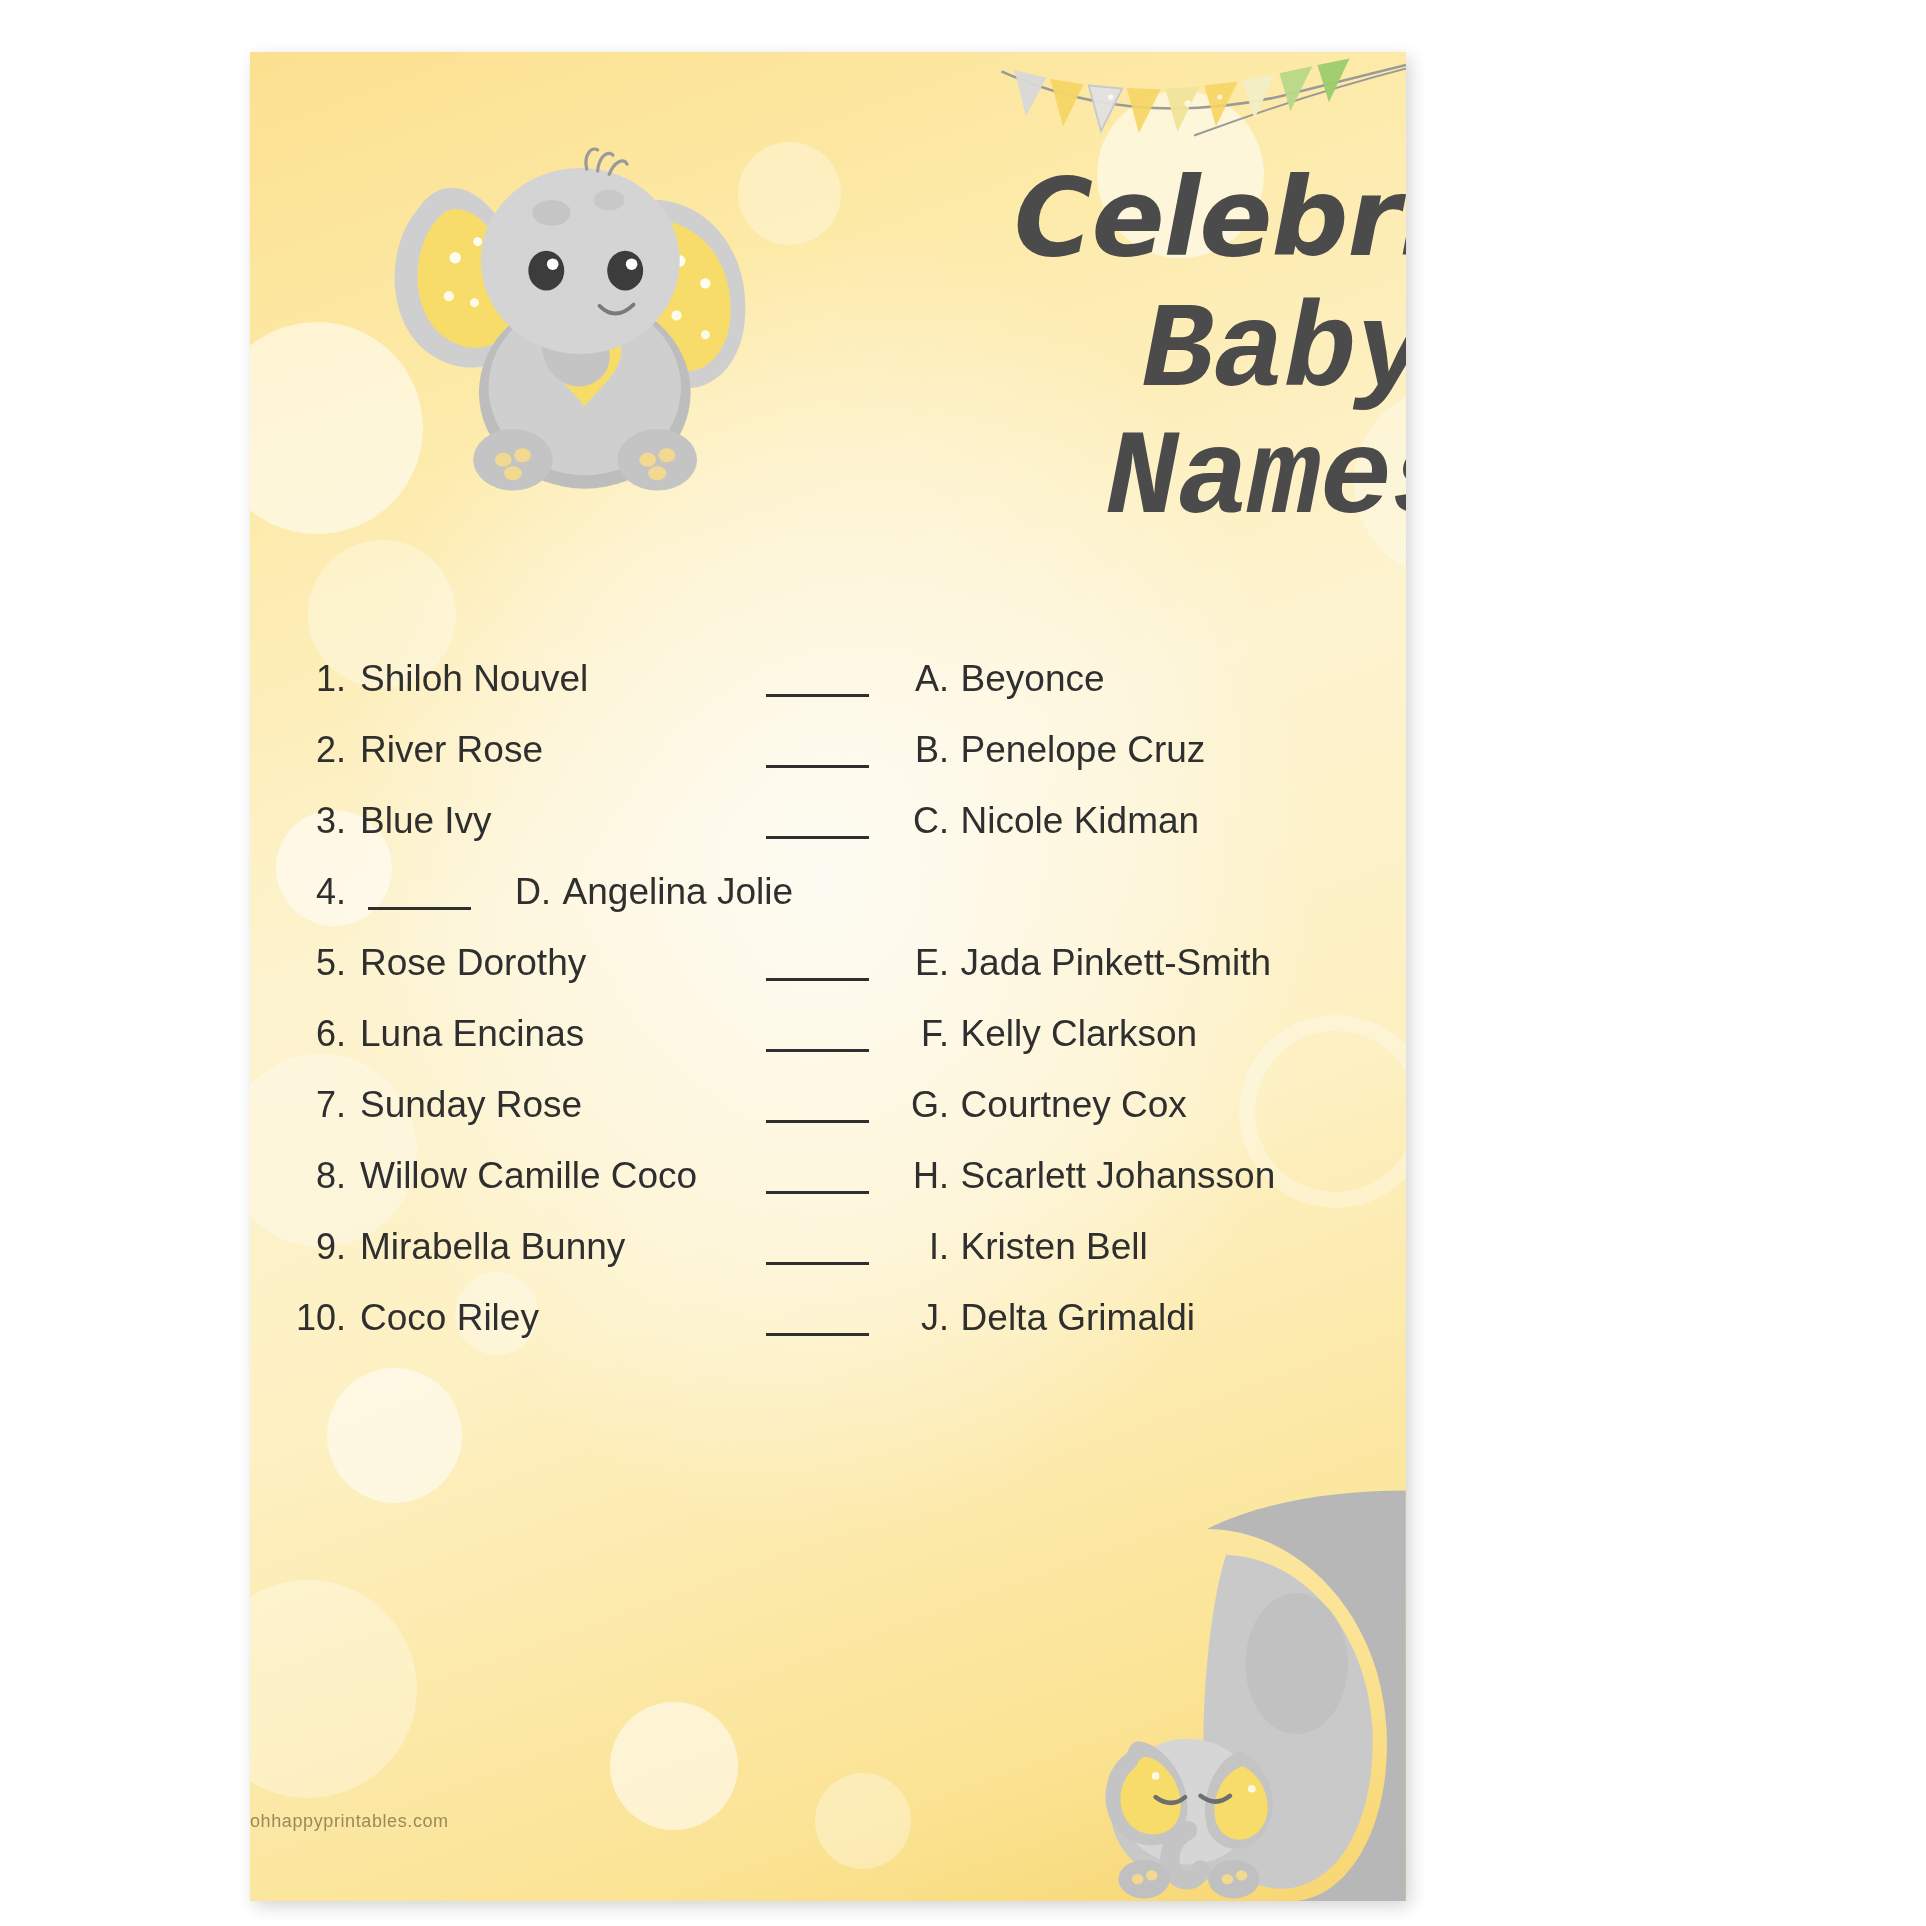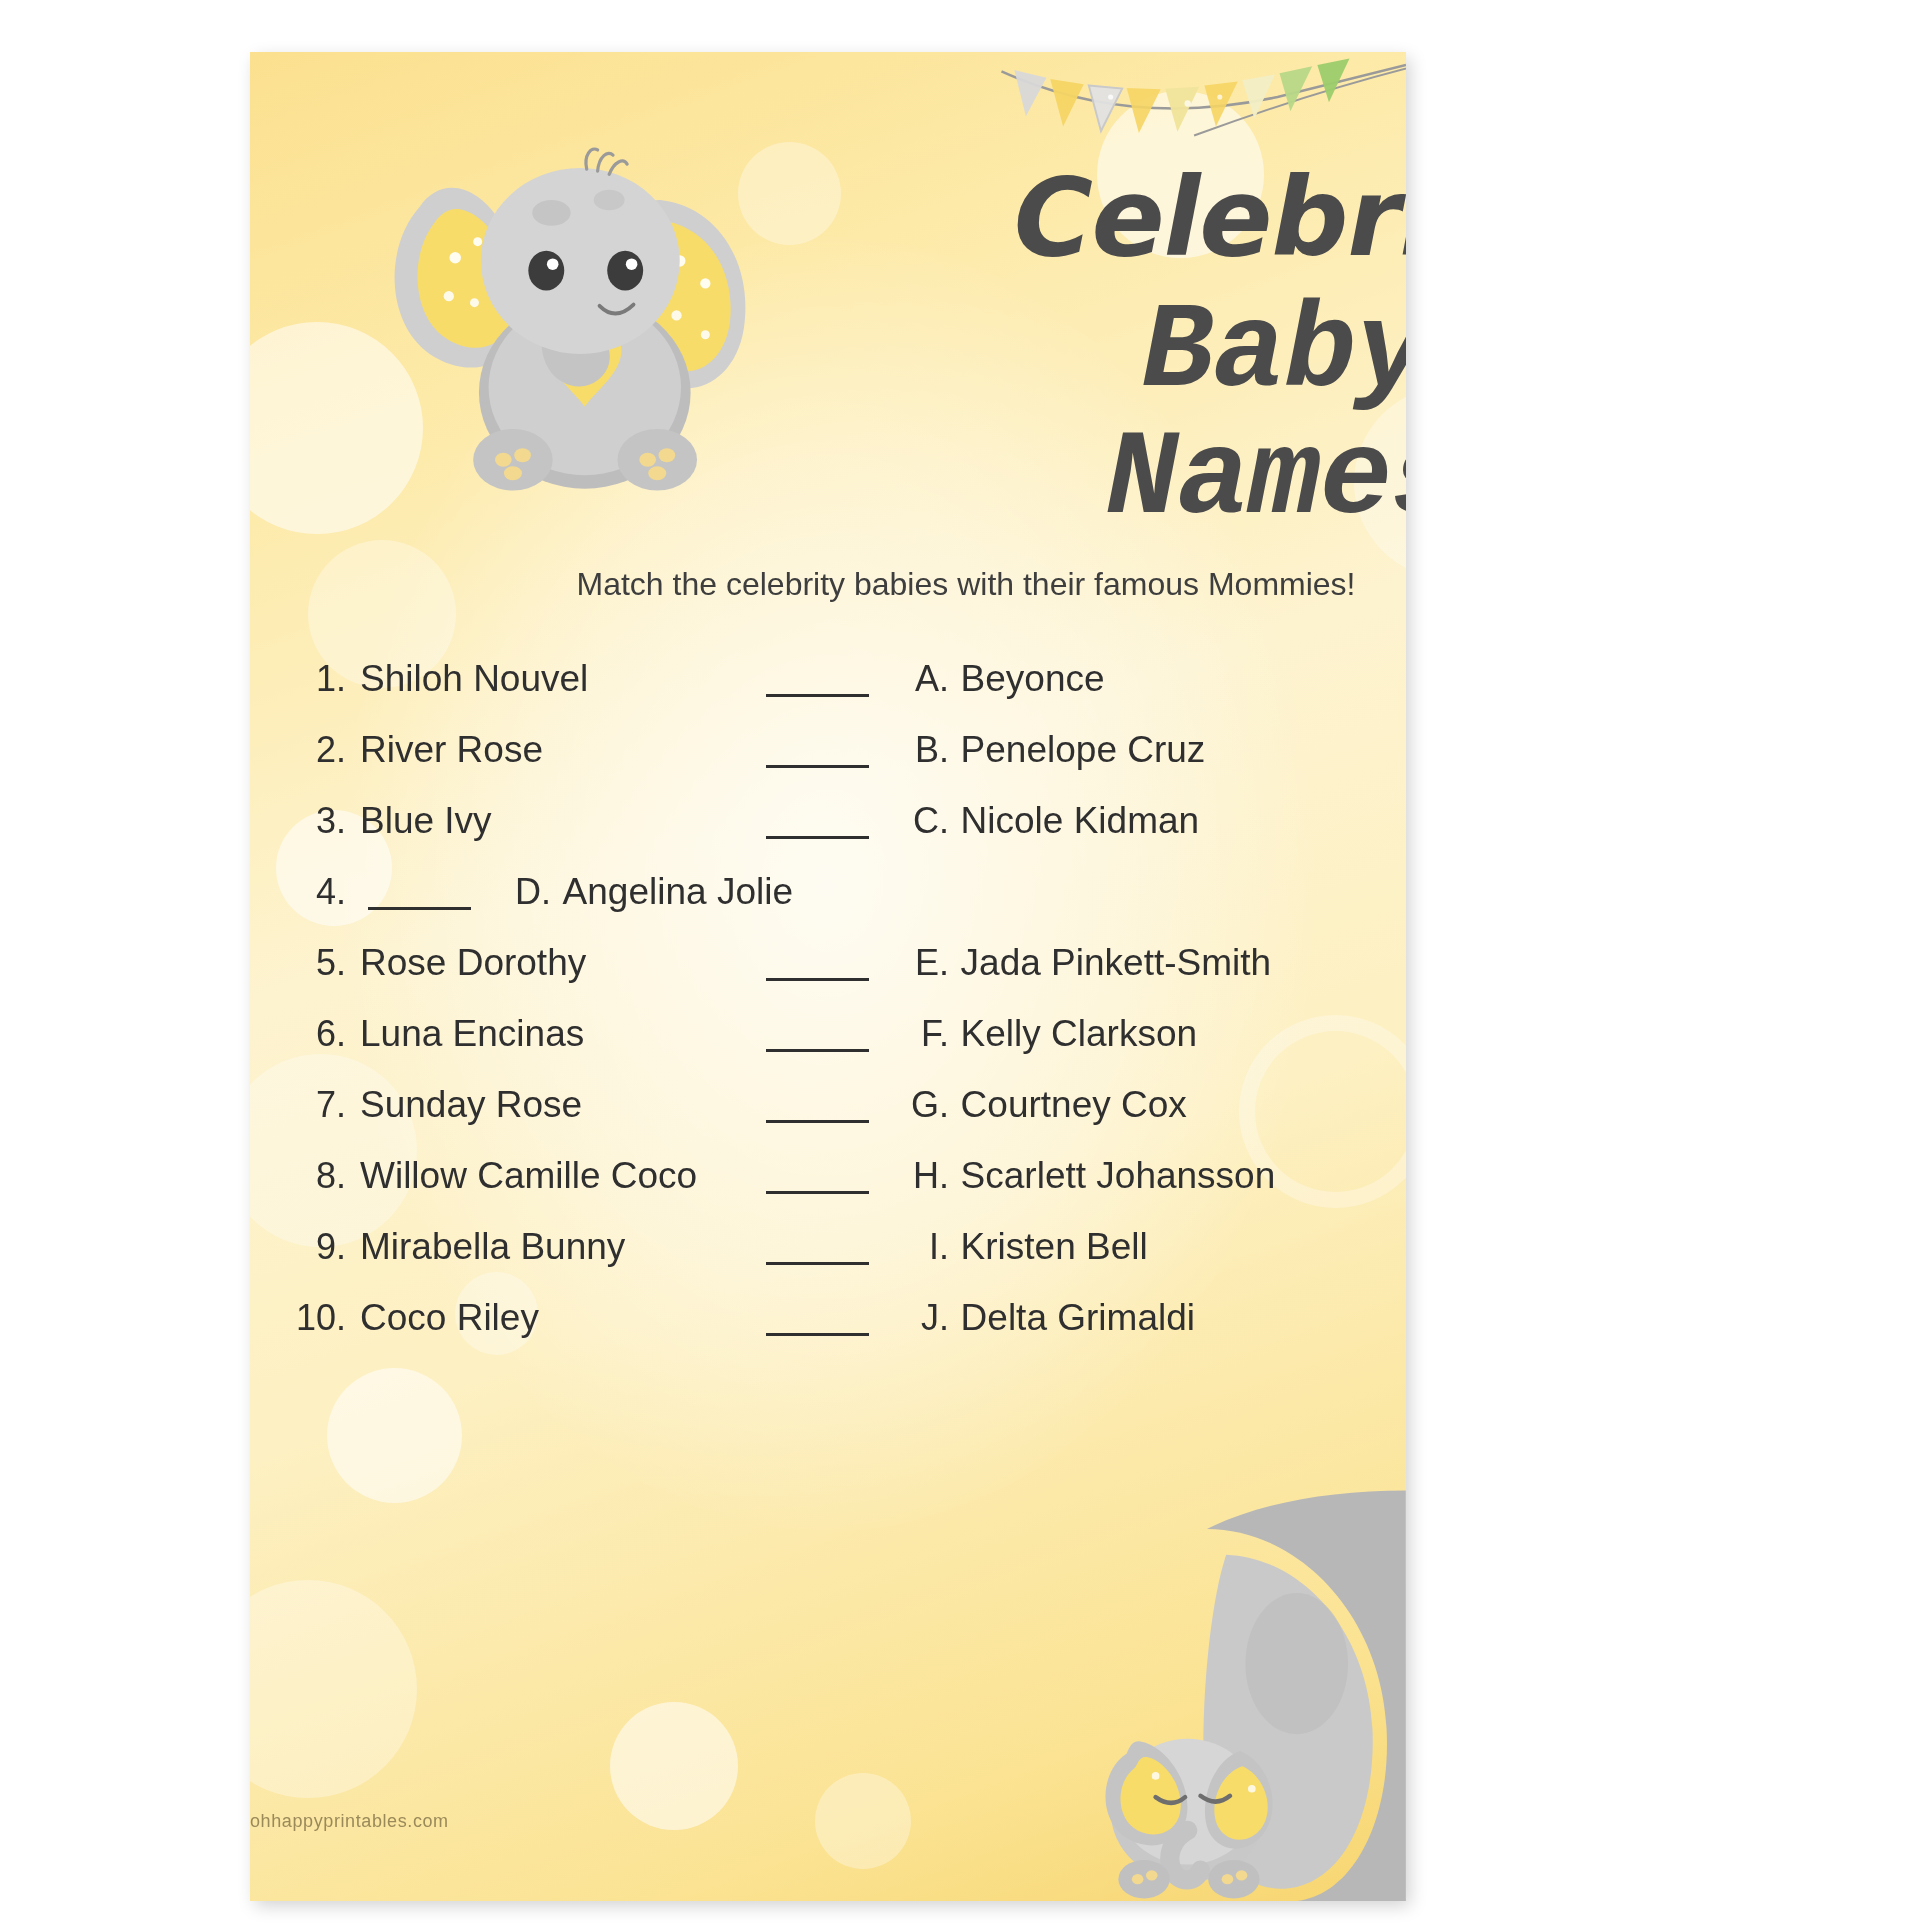--- a/index.html
+++ b/index.html
@@ -267,21 +267,20 @@
     <ellipse cx="384" cy="660" rx="9" ry="8" fill="#f2d98f"></ellipse>
     <circle cx="250" cy="505" r="6" fill="#fff" opacity="0.8"></circle>
     <circle cx="400" cy="525" r="6" fill="#fff" opacity="0.8"></circle>
   </svg>
 
   <div id="title-block">
     <div class="title-line1">Celebrity</div>
     <div class="title-line2">Baby Names</div>
   </div>
 
-  <div id="subtitle">Match the celebrity babies with their famous Mommies!</div>
 
   <div id="game">
 
     <div class="row">
       <div class="num">1.</div>
       <div class="baby">Shiloh Nouvel</div>
       <div class="blank">
           <div class="blank-line"></div>
         </div>
       <div class="letter">A.</div>

